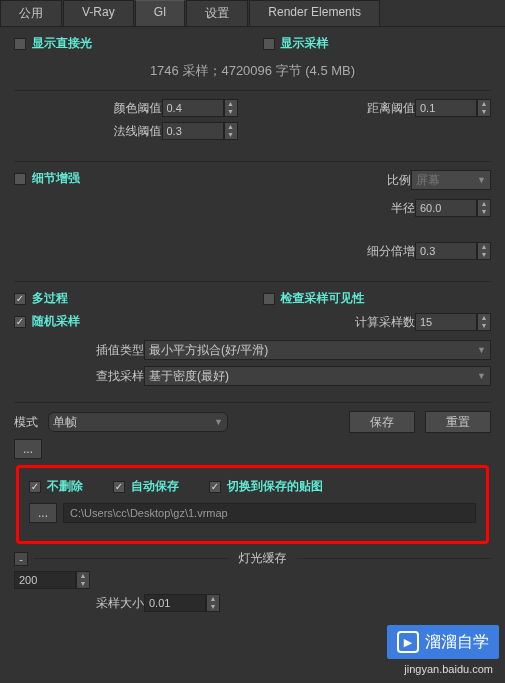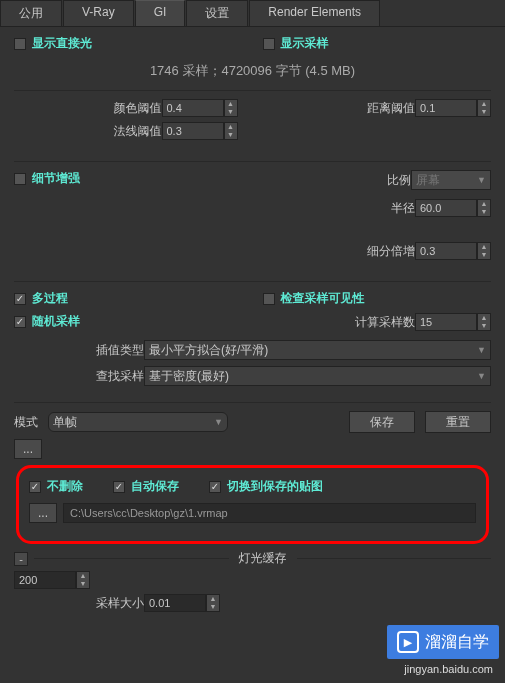--- a/index.html
+++ b/index.html
@@ -157,21 +157,21 @@
   color: #999;
   height: 20px;
   padding: 0 6px;
   flex: 1;
   font-size: 11px;
 }
 .red-box {
   border: 3px solid #ff0000;
   padding: 10px 10px 12px 10px;
   margin: 6px 2px;
-  border-radius: 15px;
+  border-radius: 4px;
 }
 .section-head {
   display: flex;
   align-items: center;
   margin: 4px 0;
 }
 .section-head .line {
   flex: 1;
   border-top: 1px solid #282828;
 }

